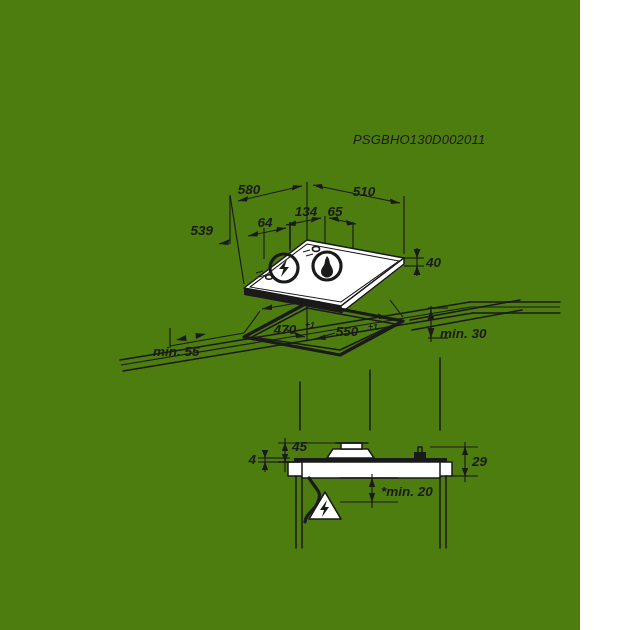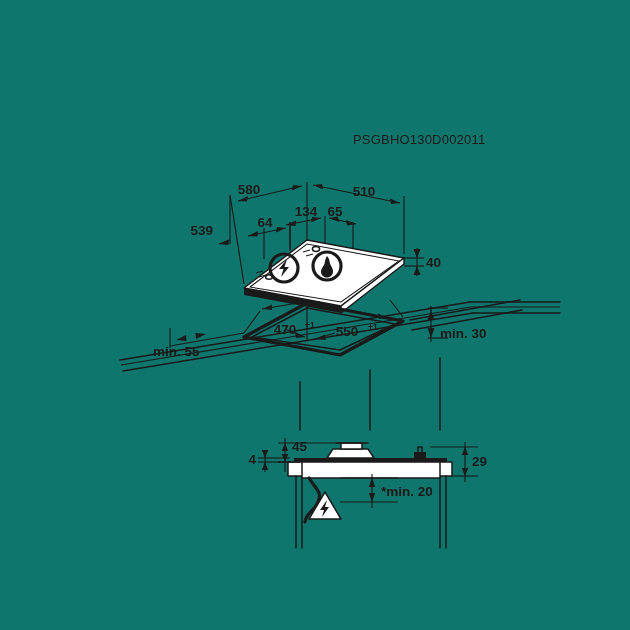--- a/index.html
+++ b/index.html
@@ -10,23 +10,24 @@
   body {
     width: 630px;
     height: 630px;
     font-family: "Liberation Sans", sans-serif;
     overflow: hidden;
     position: relative;
   }
   #sheet {
     position: absolute;
     inset: 0;
-    width: 630px;
+    width: 580px;
     height: 630px;
-    background: #0f766e;
+    background: #4d7c0f;
+    font-style: italic;
   }
   svg {
     display: block;
   }
   .ln {
     fill: none;
     stroke: #1a1a1a;
     stroke-width: 1.5;
     stroke-linecap: round;
     stroke-linejoin: round;

